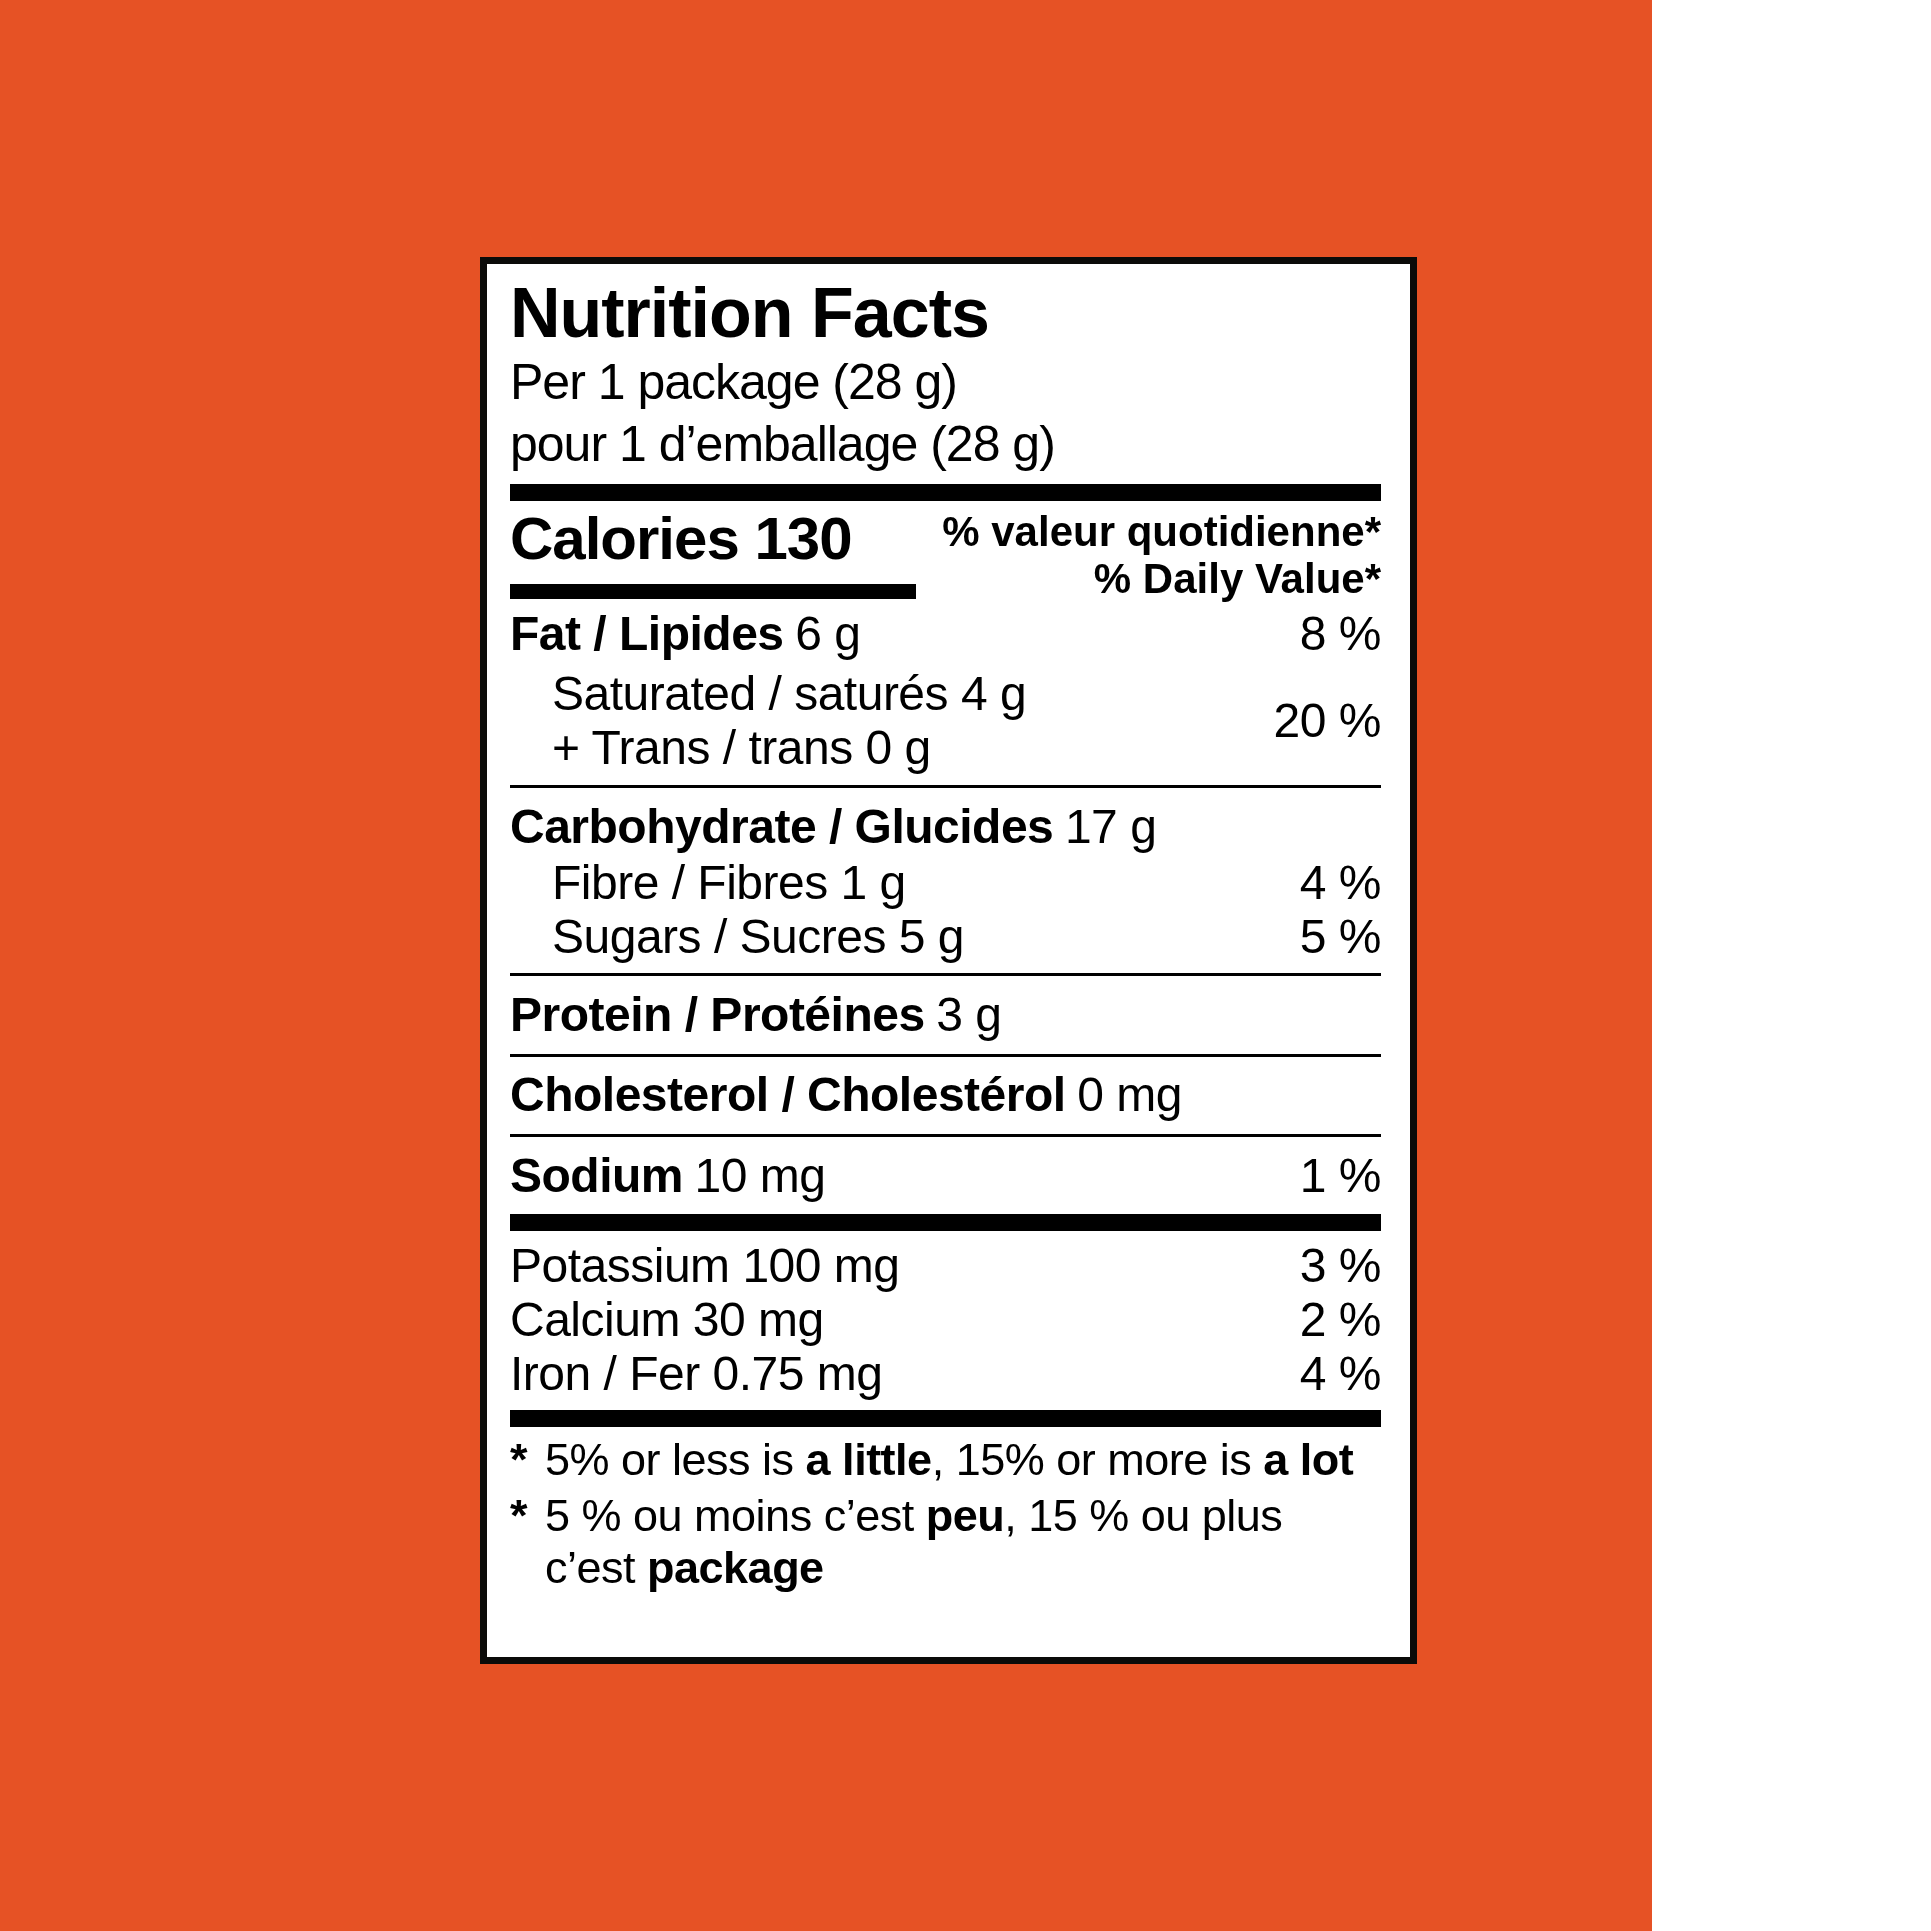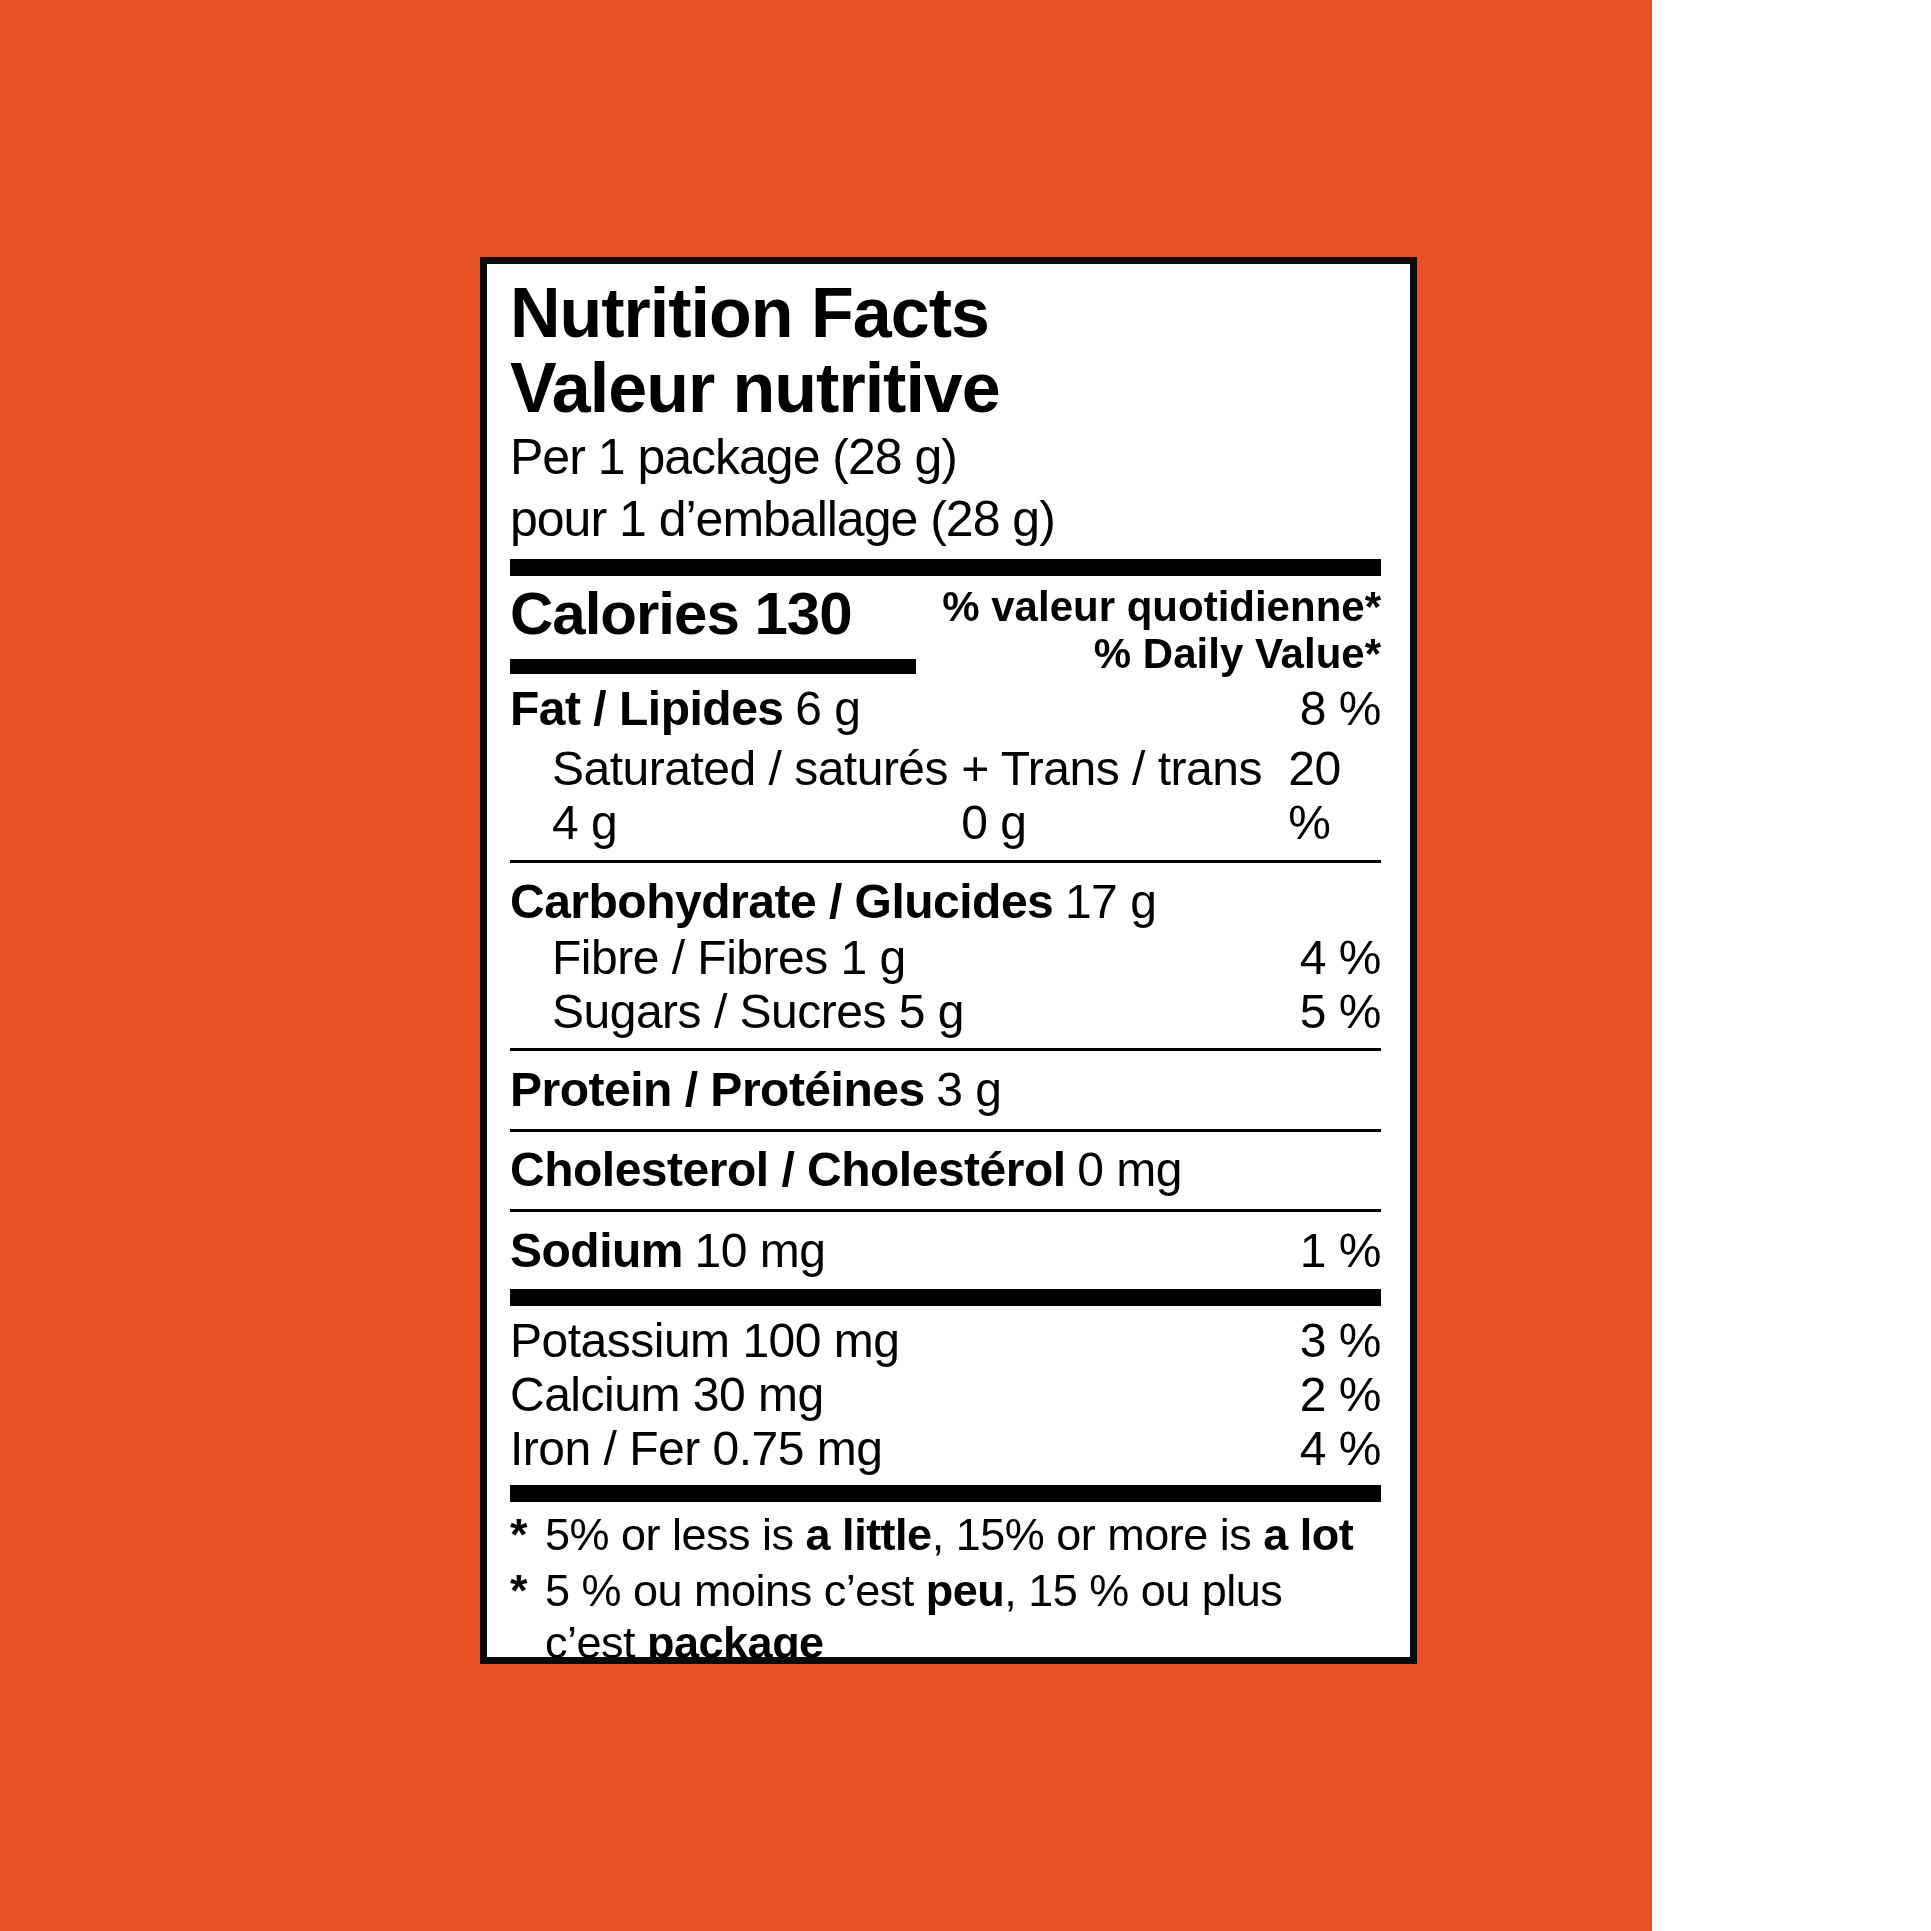--- a/index.html
+++ b/index.html
@@ -85,21 +85,21 @@
   .row-small { line-height: 54px; gap: 6px; }
   .sat-block {
     display: flex;
     justify-content: space-between;
     align-items: center;
     font-size: 48px;
     line-height: 54px;
     letter-spacing: -0.5px;
     margin: 3.9px 0;
   }
-  .sat-lines { display: flex; flex-direction: row; }
+  .sat-lines { display: flex; flex-direction: column; }
   .footnote {
     display: flex;
     font-size: 45px;
     line-height: 52px;
     letter-spacing: -0.5px;
     margin-top: 3.9px;
   }
   .footnote .ast {
     font-weight: bold;
     width: 35px;
@@ -107,21 +107,20 @@
   }
   .footnote .ftext b { font-weight: bold; text-align: right; }
 </style>
 </head>
 <body>
 
 <div class="canvas">
   <div class="nf-label">
 
     <div class="title">Nutrition Facts</div>
-    <div class="title">Valeur nutritive</div>
 
     <div class="serving">Per 1 package (28 g)</div>
     <div class="serving">pour 1 d’emballage (28 g)</div>
 
     <div class="bar-thick"></div>
 
     <div class="calories-block">
       <div class="calories-left">
         <div class="calories-line">Calories 130</div>
         <div class="calories-underline"></div>

